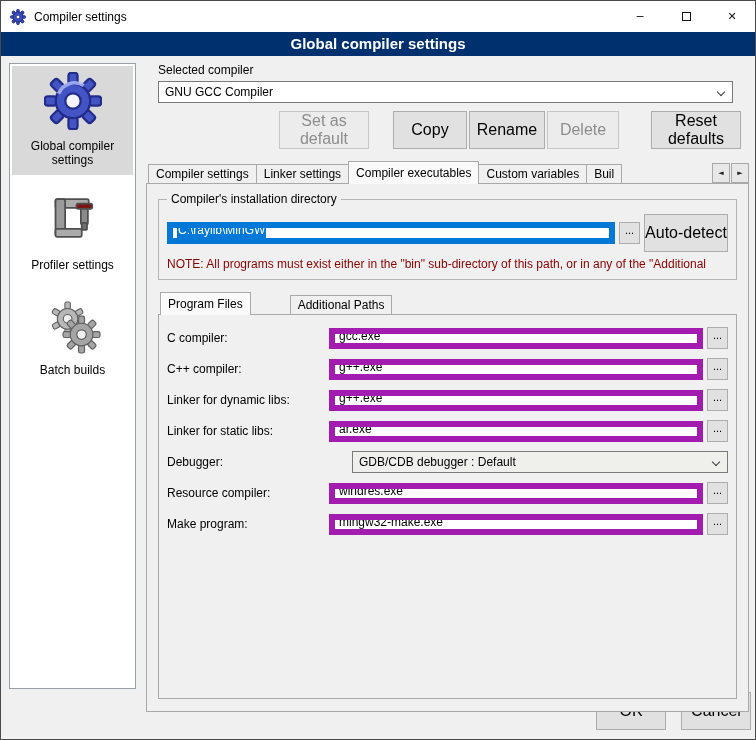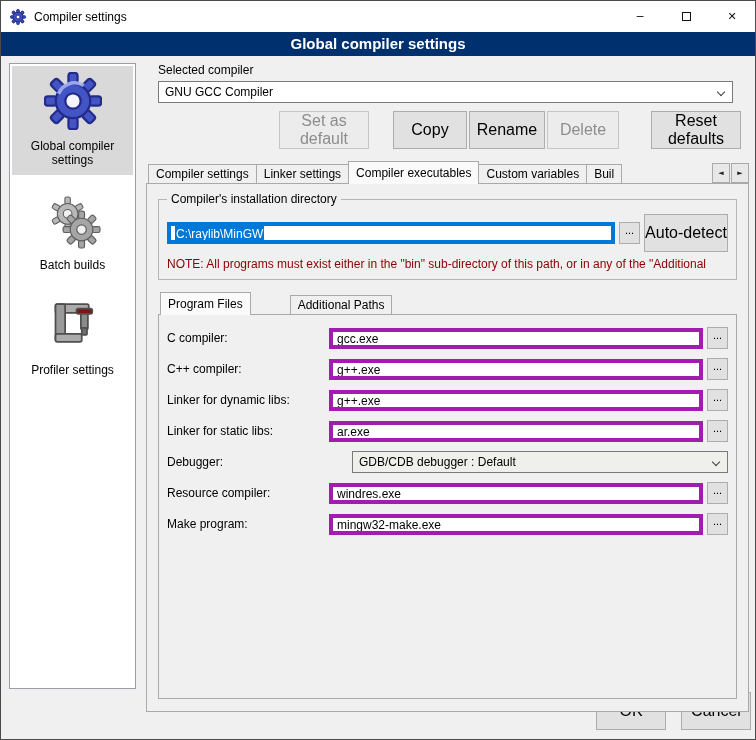--- a/index.html
+++ b/index.html
@@ -54,22 +54,22 @@
   .tabscroll{position:absolute;right:0;bottom:1px;display:flex;background:#f0f0f0;z-index:4;}
   .scrollbtn{width:18px;height:20px;border:1px solid #a9a9a9;background:#e8e8e8;font-size:7px;
     display:flex;align-items:center;justify-content:center;margin-left:1px;cursor:default;
     font-family:"DejaVu Sans",sans-serif;color:#222;}
   .tab-panel{border:1px solid #a9a9a9;margin-top:-1px;height:529px;background:#f0f0f0;
     padding:10px 11px 12px;display:flex;flex-direction:column;position:relative;z-index:2;}
   
   .groupbox{border:1px solid #b5b5b5;position:relative;padding:14px 8px 6px;margin-top:5px;}
   .groupbox .legend{position:absolute;top:-8px;left:8px;background:#f0f0f0;padding:0 4px;}
   .inst-row{display:flex;align-items:center;}
-  .tinput{height:22px;background:#fff;border:4px solid #a21caf;flex:1;display:flex;
-    align-items:flex-start;padding:0 4px;overflow:hidden;white-space:nowrap;cursor:text;}
+  .tinput{height:22px;background:#fff;border:6px solid #a21caf;flex:1;display:flex;
+    align-items:flex-end;padding:0 4px;overflow:hidden;white-space:nowrap;cursor:text;}
   .tinput.focus{border-color:#0078d7;}
   .sel{background:#0078d7;color:#fff;padding:1px 1px;}
   .dots{width:21px;height:22px;margin-left:4px;background:#e1e1e1;border:1px solid #adadad;
     font-size:11px;line-height:10px;padding:0 0 6px;cursor:default;}
   .b-autodetect{width:84px;margin-left:4px;}
   .note{color:#8b0000;margin:5px 0 2px;white-space:nowrap;overflow:hidden;}
   
   .inner-tabbar{display:flex;align-items:flex-end;height:23px;margin-top:12px;padding-left:2px;gap:40px;}
   .inner-panel{border:1px solid #a9a9a9;margin-top:-1px;flex:1;padding:12px 8px;background:#f0f0f0;}
   .frow{display:flex;align-items:center;margin-bottom:9px;}
@@ -127,20 +127,36 @@
             <rect x="27" y="1" width="10" height="13" rx="3" transform="rotate(225 32 32)"></rect>
             <rect x="27" y="1" width="10" height="13" rx="3" transform="rotate(270 32 32)"></rect>
             <rect x="27" y="1" width="10" height="13" rx="3" transform="rotate(315 32 32)"></rect>
             <circle cx="32" cy="32" r="19"></circle>
           </g>
           <path d="M16 24 A19 19 0 0 1 44 15" stroke="#aebafa" stroke-width="4" fill="none" opacity="0.85"></path>
           <circle cx="32" cy="32" r="8.5" fill="#f4f4ff" stroke="#232c8a" stroke-width="2.5"></circle>
         </svg>
       </span>
       <span class="slabel">Global compiler settings</span>
+    </div>
+
+    <div class="side-item">
+      <span>
+        <svg width="56" height="56" viewBox="0 0 64 64">
+          <g stroke="#4f4f4f" stroke-width="2" stroke-linejoin="round">
+            <rect x="12" y="7" width="38" height="10" rx="2" fill="#ababab"></rect>
+            <rect x="12" y="7" width="11" height="42" rx="2" fill="#9a9a9a"></rect>
+            <rect x="12" y="41" width="30" height="9" rx="2" fill="#ababab"></rect>
+            <rect x="41" y="16" width="8" height="20" rx="2" fill="#8a8a8a"></rect>
+            <rect x="36" y="12" width="18" height="6" rx="2" fill="#7d1414"></rect>
+            <rect x="42" y="34" width="6" height="8" rx="1" fill="#6f6f6f"></rect>
+          </g>
+        </svg>
+      </span>
+      <span class="slabel">Profiler settings</span>
     </div>
 
     <div class="side-item">
       <span>
         <svg width="56" height="56" viewBox="0 0 64 64">
           <g fill="#b8b8b8" stroke="#5f5f5f" stroke-width="2" stroke-linejoin="round">
             <g transform="translate(6 4) scale(0.62)">
               <rect x="27" y="1" width="10" height="13" rx="3"></rect>
               <rect x="27" y="1" width="10" height="13" rx="3" transform="rotate(60 32 32)"></rect>
               <rect x="27" y="1" width="10" height="13" rx="3" transform="rotate(120 32 32)"></rect>
@@ -160,36 +176,20 @@
               <rect x="27" y="1" width="10" height="13" rx="3" transform="rotate(270 32 32)"></rect>
               <rect x="27" y="1" width="10" height="13" rx="3" transform="rotate(315 32 32)"></rect>
               <circle cx="32" cy="32" r="19"></circle>
               <circle cx="32" cy="32" r="8" fill="#f0f0f0"></circle>
             </g>
           </g>
         </svg>
       </span>
       <span class="slabel">Batch builds</span>
     </div>
-
-    <div class="side-item">
-      <span>
-        <svg width="56" height="56" viewBox="0 0 64 64">
-          <g stroke="#4f4f4f" stroke-width="2" stroke-linejoin="round">
-            <rect x="12" y="7" width="38" height="10" rx="2" fill="#ababab"></rect>
-            <rect x="12" y="7" width="11" height="42" rx="2" fill="#9a9a9a"></rect>
-            <rect x="12" y="41" width="30" height="9" rx="2" fill="#ababab"></rect>
-            <rect x="41" y="16" width="8" height="20" rx="2" fill="#8a8a8a"></rect>
-            <rect x="36" y="12" width="18" height="6" rx="2" fill="#7d1414"></rect>
-            <rect x="42" y="34" width="6" height="8" rx="1" fill="#6f6f6f"></rect>
-          </g>
-        </svg>
-      </span>
-      <span class="slabel">Profiler settings</span>
-    </div>
   </div>
 
   <div class="main">
 
     <span class="fld-label">Selected compiler</span>
 
     <div class="combo compiler-combo">
       <span>GNU GCC Compiler</span>
       <span class="chev"></span>
     </div>

